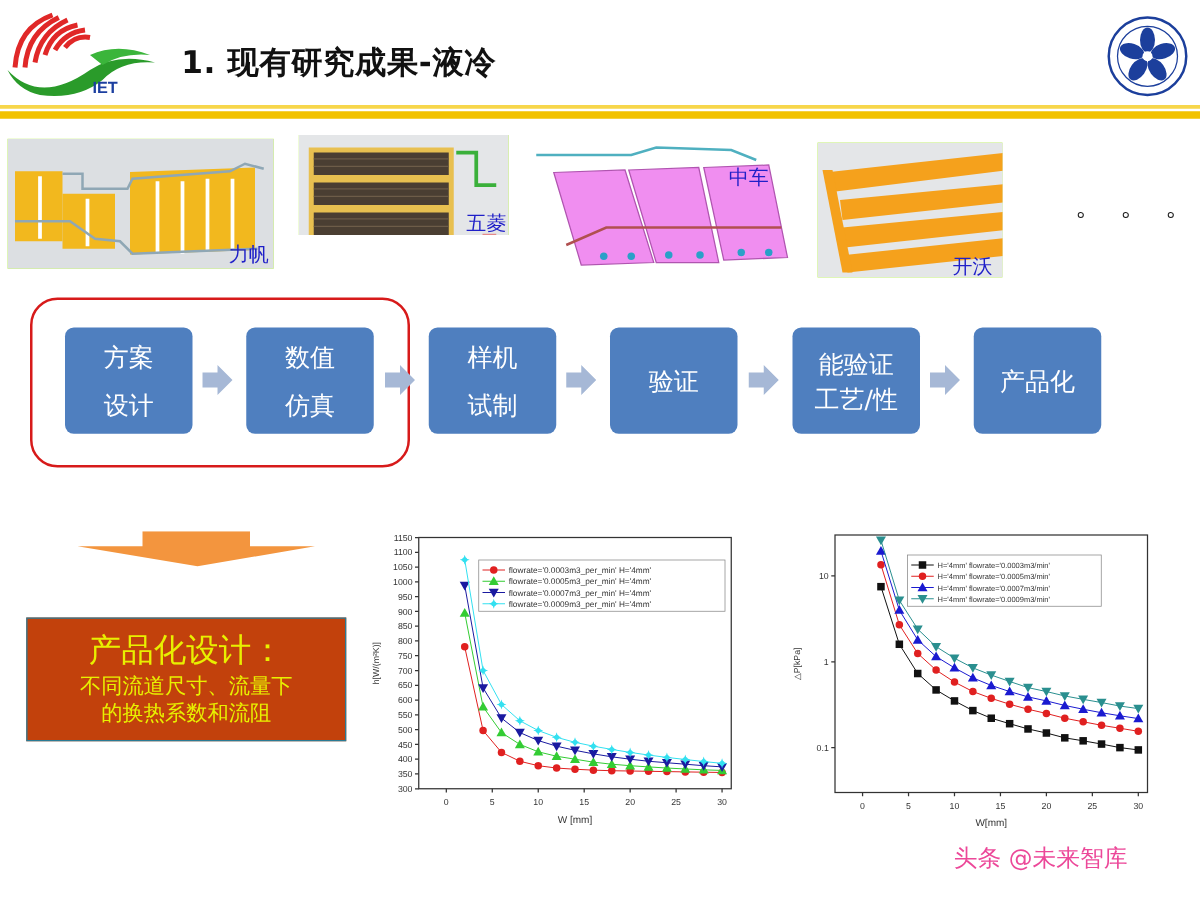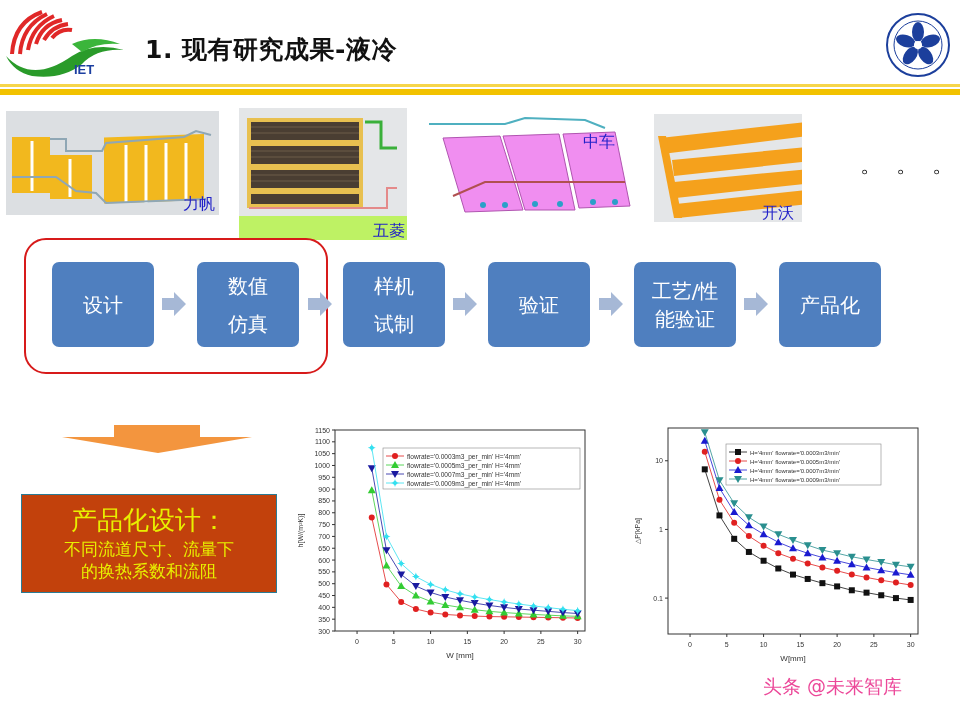--- a/index.html
+++ b/index.html
@@ -76,21 +76,21 @@
       <line x1="180" y1="32" x2="180" y2="90"></line>
     </g>
     <g stroke="#8fa7b5" stroke-width="2" fill="none">
       <path d="M44 28 L60 28 L60 40 L96 40 L100 32 L178 26 L190 20 L205 24"></path>
       <path d="M6 66 L50 66 L70 80 L90 82 L100 92 L200 88"></path>
     </g>
   </svg>
   <span class="photo-label" style="right:4px;bottom:0px;">力帆</span>
 </div>
 
-<div class="abs photo" style="left:239px;top:108px;width:168px;height:132px;">
+<div class="abs photo" style="left:239px;top:108px;width:168px;height:80px;">
   <svg width="168" height="108">
     <rect width="168" height="108" fill="#e4e6e8"></rect>
     <rect x="8" y="10" width="116" height="90" fill="#e8c050"></rect>
     <g fill="#4a3e32">
       <rect x="12" y="14" width="108" height="18"></rect>
       <rect x="12" y="38" width="108" height="18"></rect>
       <rect x="12" y="62" width="108" height="18"></rect>
       <rect x="12" y="86" width="108" height="10"></rect>
     </g>
     <g stroke="#6d5c48" stroke-width="1">
@@ -141,36 +141,37 @@
     </g>
   </svg>
   <span class="photo-label" style="right:8px;bottom:-2px;">开沃</span>
 </div>
 
 <div class="abs ellipsis">。。。</div>
 
 <div class="abs highlight"></div>
 
 <div class="step" style="left:52px;">
+  <span>方案</span>
   <span>设计</span>
 </div>
 <div class="step" style="left:197px;">
   <span>数值</span>
   <span>仿真</span>
 </div>
 <div class="step" style="left:343px;">
   <span>样机</span>
   <span>试制</span>
 </div>
 <div class="step" style="left:488px;">
   <span>验证</span>
 </div>
 <div class="step" style="left:634px;line-height:28px;">
+  <span>能验证</span>
   <span>工艺/性</span>
-  <span>能验证</span>
 </div>
 <div class="step" style="left:779px;text-align:center;">
   <span>产品化</span>
 </div>
 
 <svg class="abs" style="left:160px;top:290px;" width="30" height="28">
     <polygon points="2,8 14,8 14,2 26,14 14,26 14,20 2,20" fill="#a6b8d6"></polygon>
   </svg>
 <svg class="abs" style="left:306px;top:290px;" width="30" height="28">
     <polygon points="2,8 14,8 14,2 26,14 14,26 14,20 2,20" fill="#a6b8d6"></polygon>

